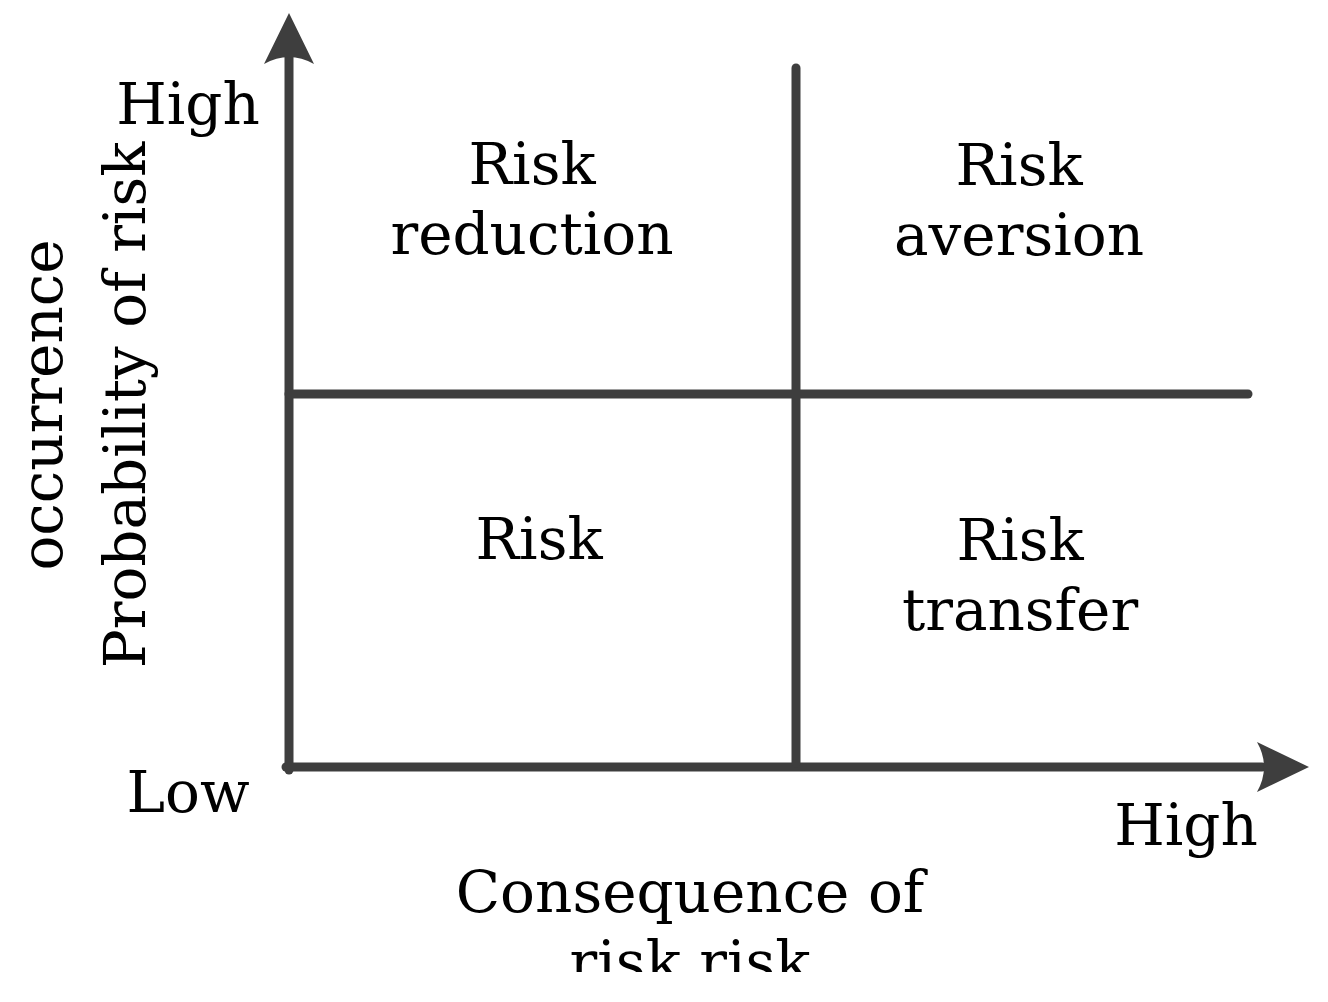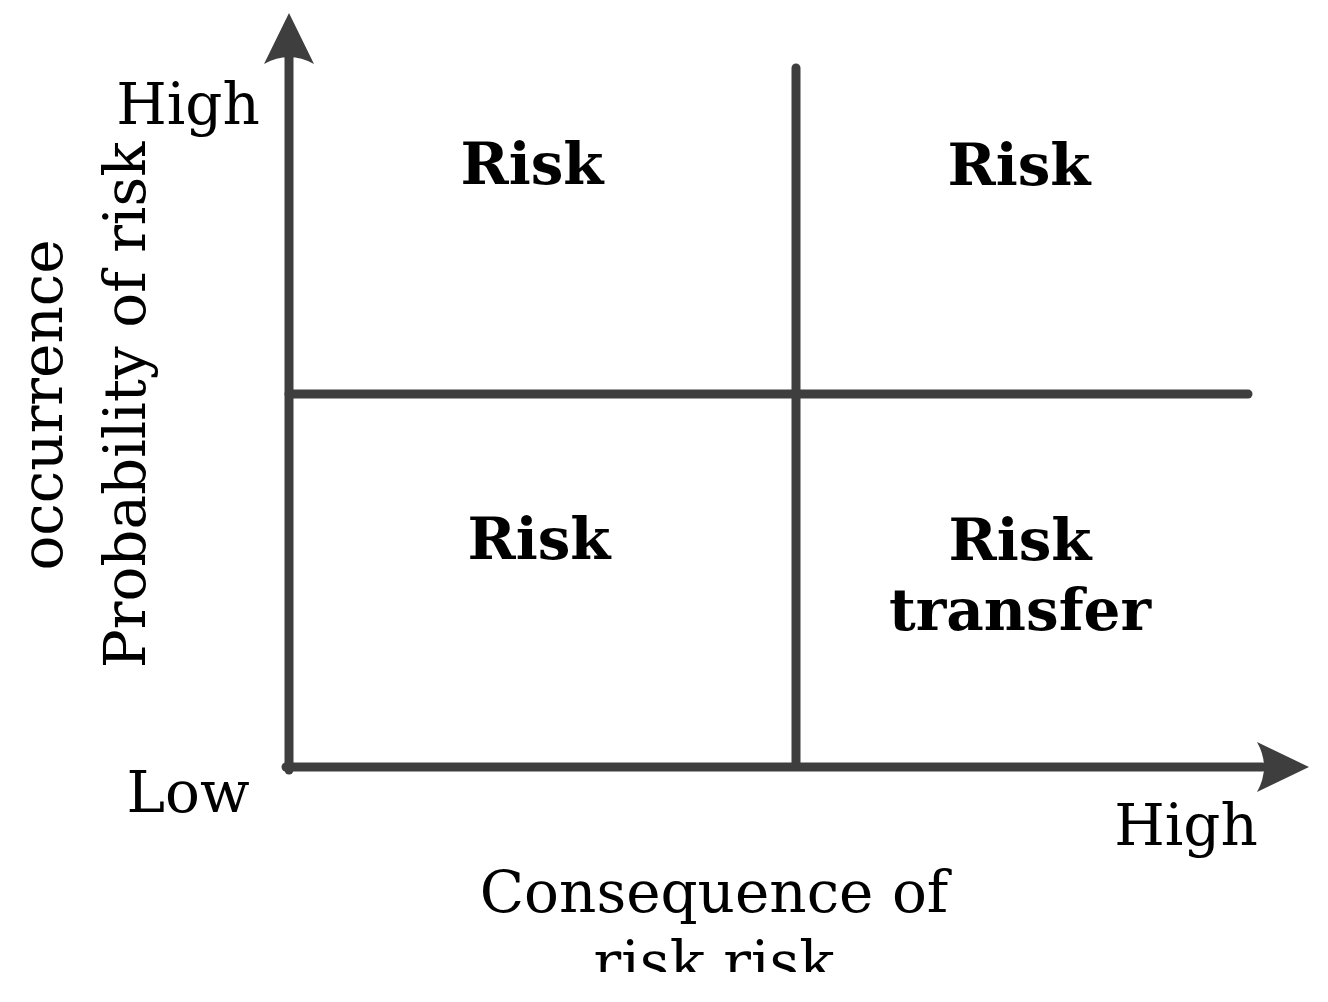--- a/index.html
+++ b/index.html
@@ -21,21 +21,21 @@
     color: var(--line-color, #3e3e3e);
   }
   .lbl {
     position: absolute;
     font-size: 58px;
     line-height: 70px;
     text-align: center;
     white-space: nowrap;
   }
   .quad-label { width: 500px; }
-  .quad-label span { display: block; font-weight: bold; }
+  .quad-label span { display: block; }
   .axis-title { width: 500px; }
   .axis-title span { display: block; }
   .rot {
     transform: rotate(-90deg);
     transform-origin: center center;
     width: 600px;
     height: 70px;
   }
 </style>
 </head>
@@ -58,31 +58,33 @@
   <div class="lbl" style="left:38px; top:69px; width:300px;">High</div>
 
   <div class="lbl rot" style="left:-175px; top:370px;">Probability of risk</div>
 
   <div class="lbl rot" style="left:-258px; top:370px;">occurrence</div>
 
   <div class="lbl" style="left:38px; top:757px; width:300px;">Low</div>
 
   <div class="lbl" style="left:1036px; top:790px; width:300px;">High</div>
 
-  <div class="lbl axis-title" style="left:464px; top:857px;">
+  <div class="lbl axis-title" style="left:440px; top:857px;">
     <span>Consequence of</span>
     <span>risk risk</span>
   </div>
 
   <div class="lbl quad-label" style="left:282px; top:129px;">
     <span>Risk</span>
+    <span>reduction</span>
   </div>
 
   <div class="lbl quad-label" style="left:769px; top:130px;">
     <span>Risk</span>
+    <span>aversion</span>
   </div>
 
   <div class="lbl quad-label" style="left:289px; top:504px;">
     <span>Risk</span>
   </div>
 
   <div class="lbl quad-label" style="left:770px; top:505px;">
     <span>Risk</span>
     <span>transfer</span>
   </div>

